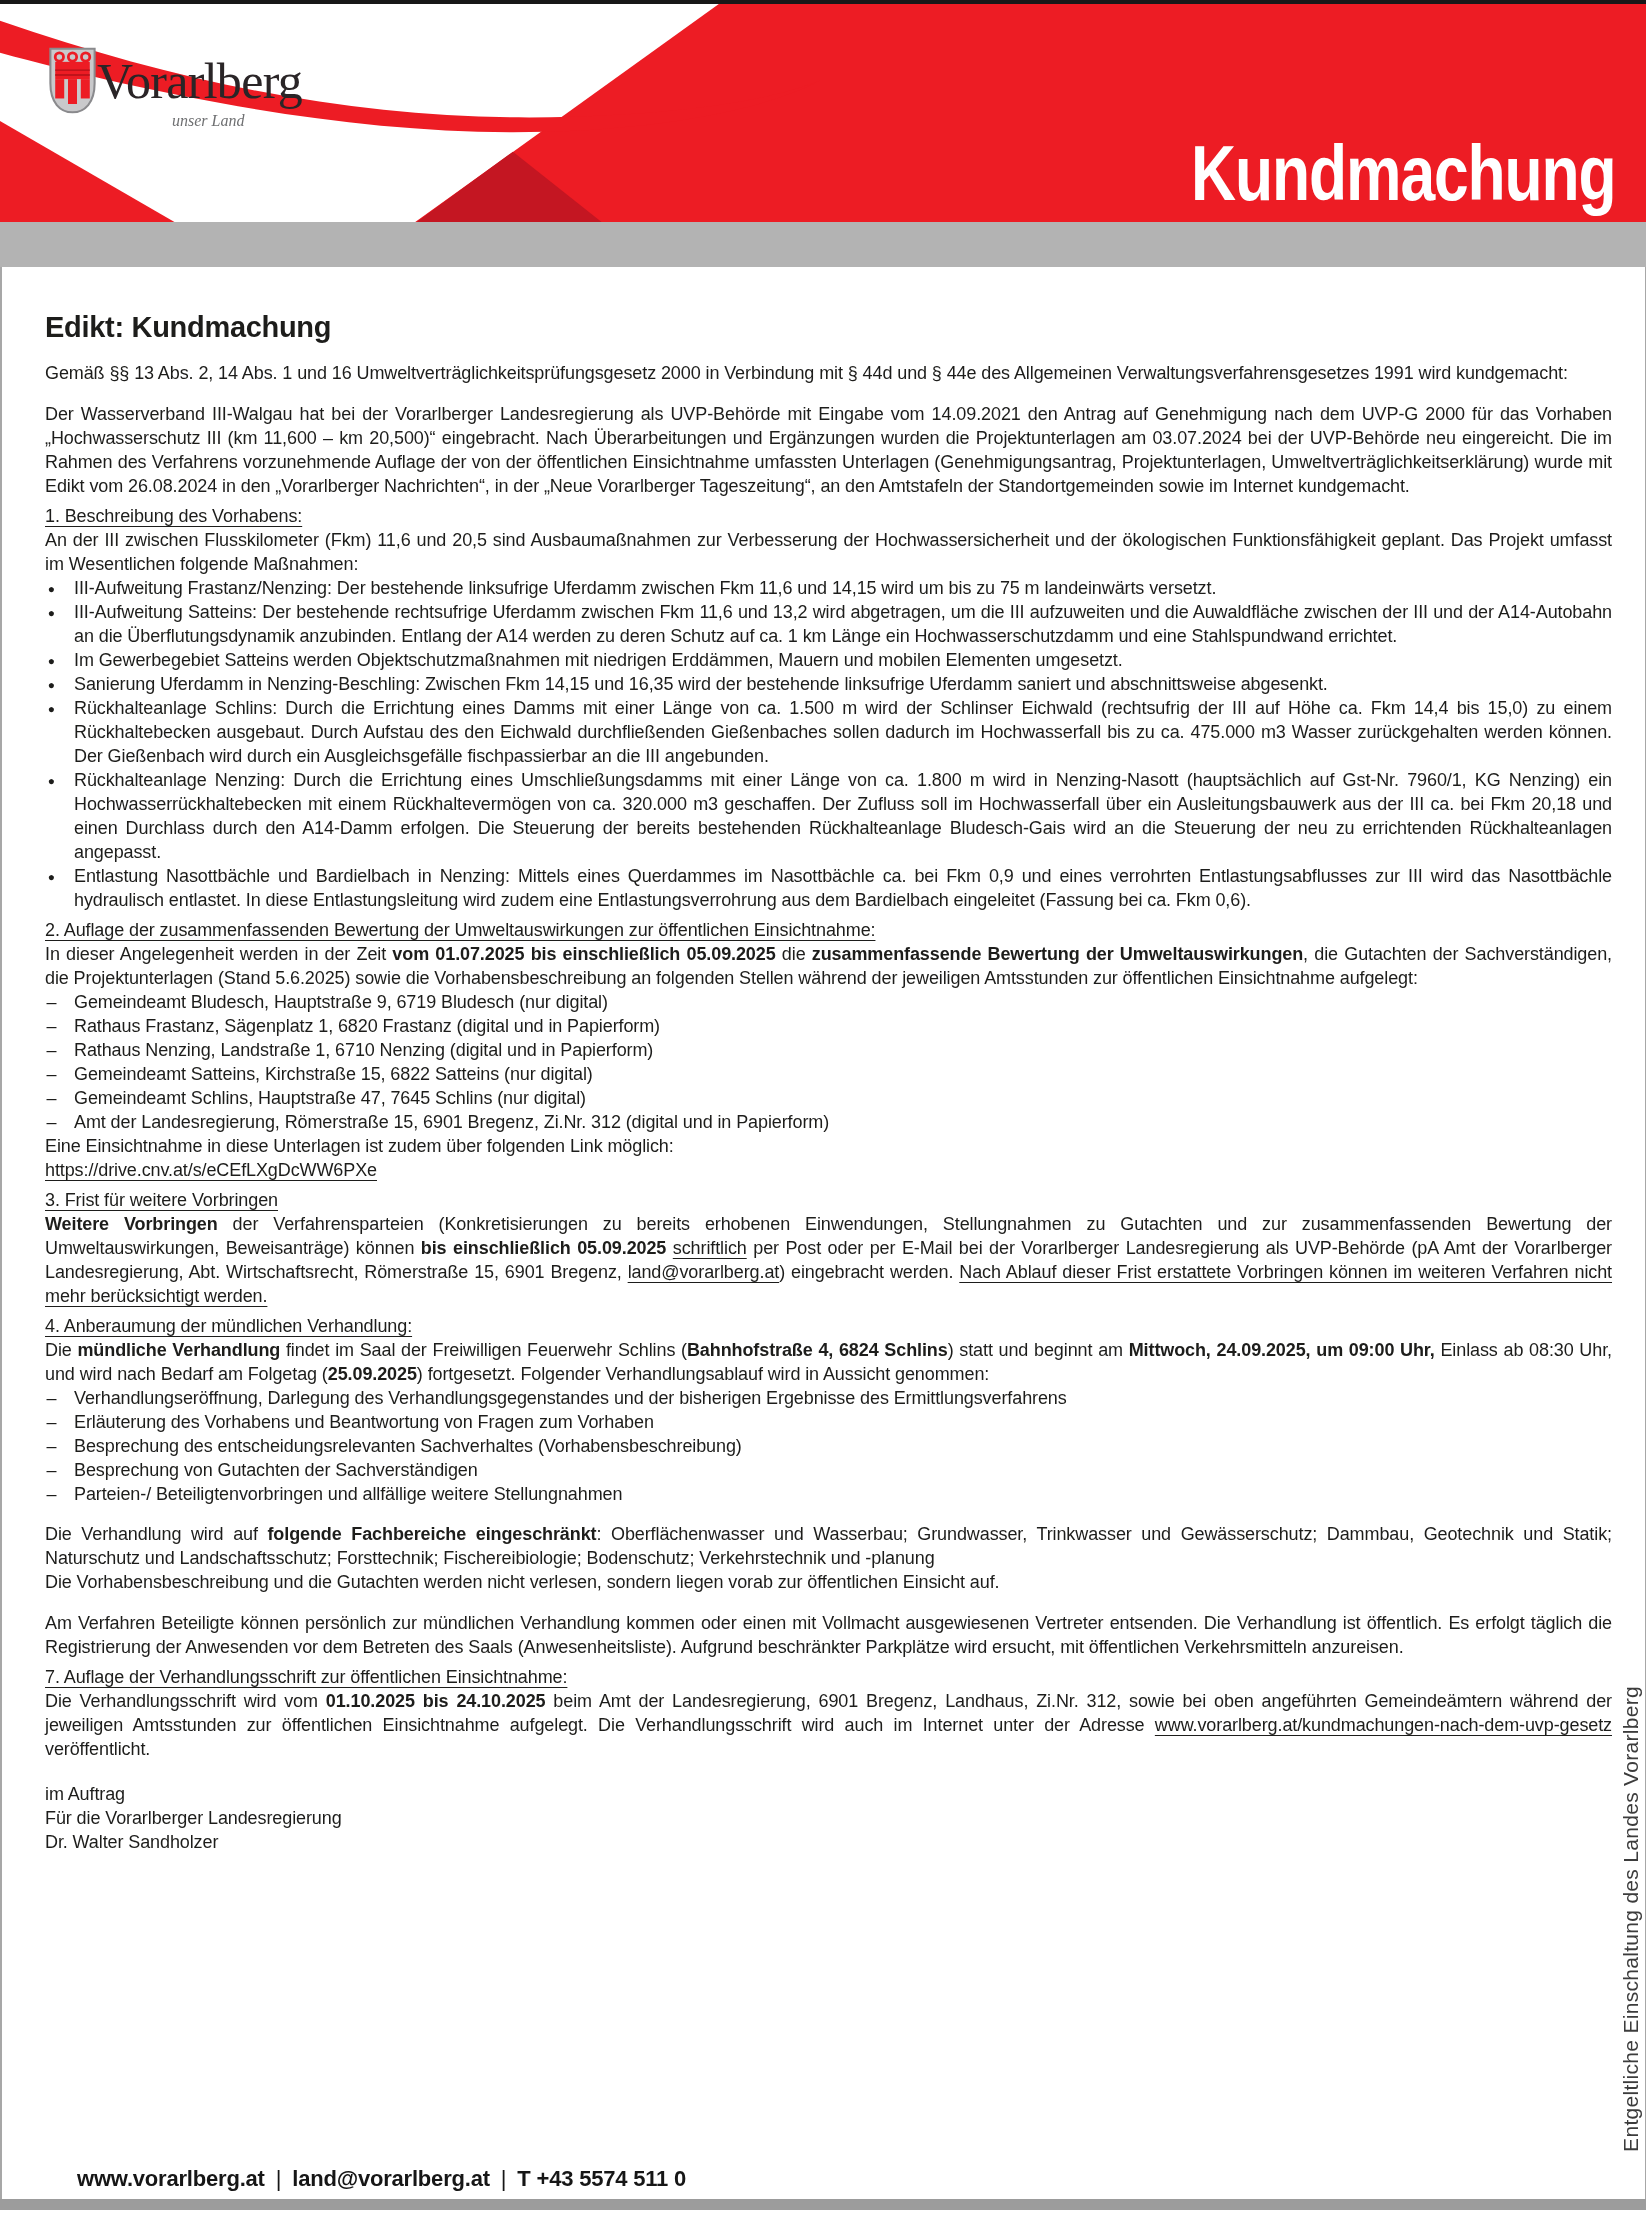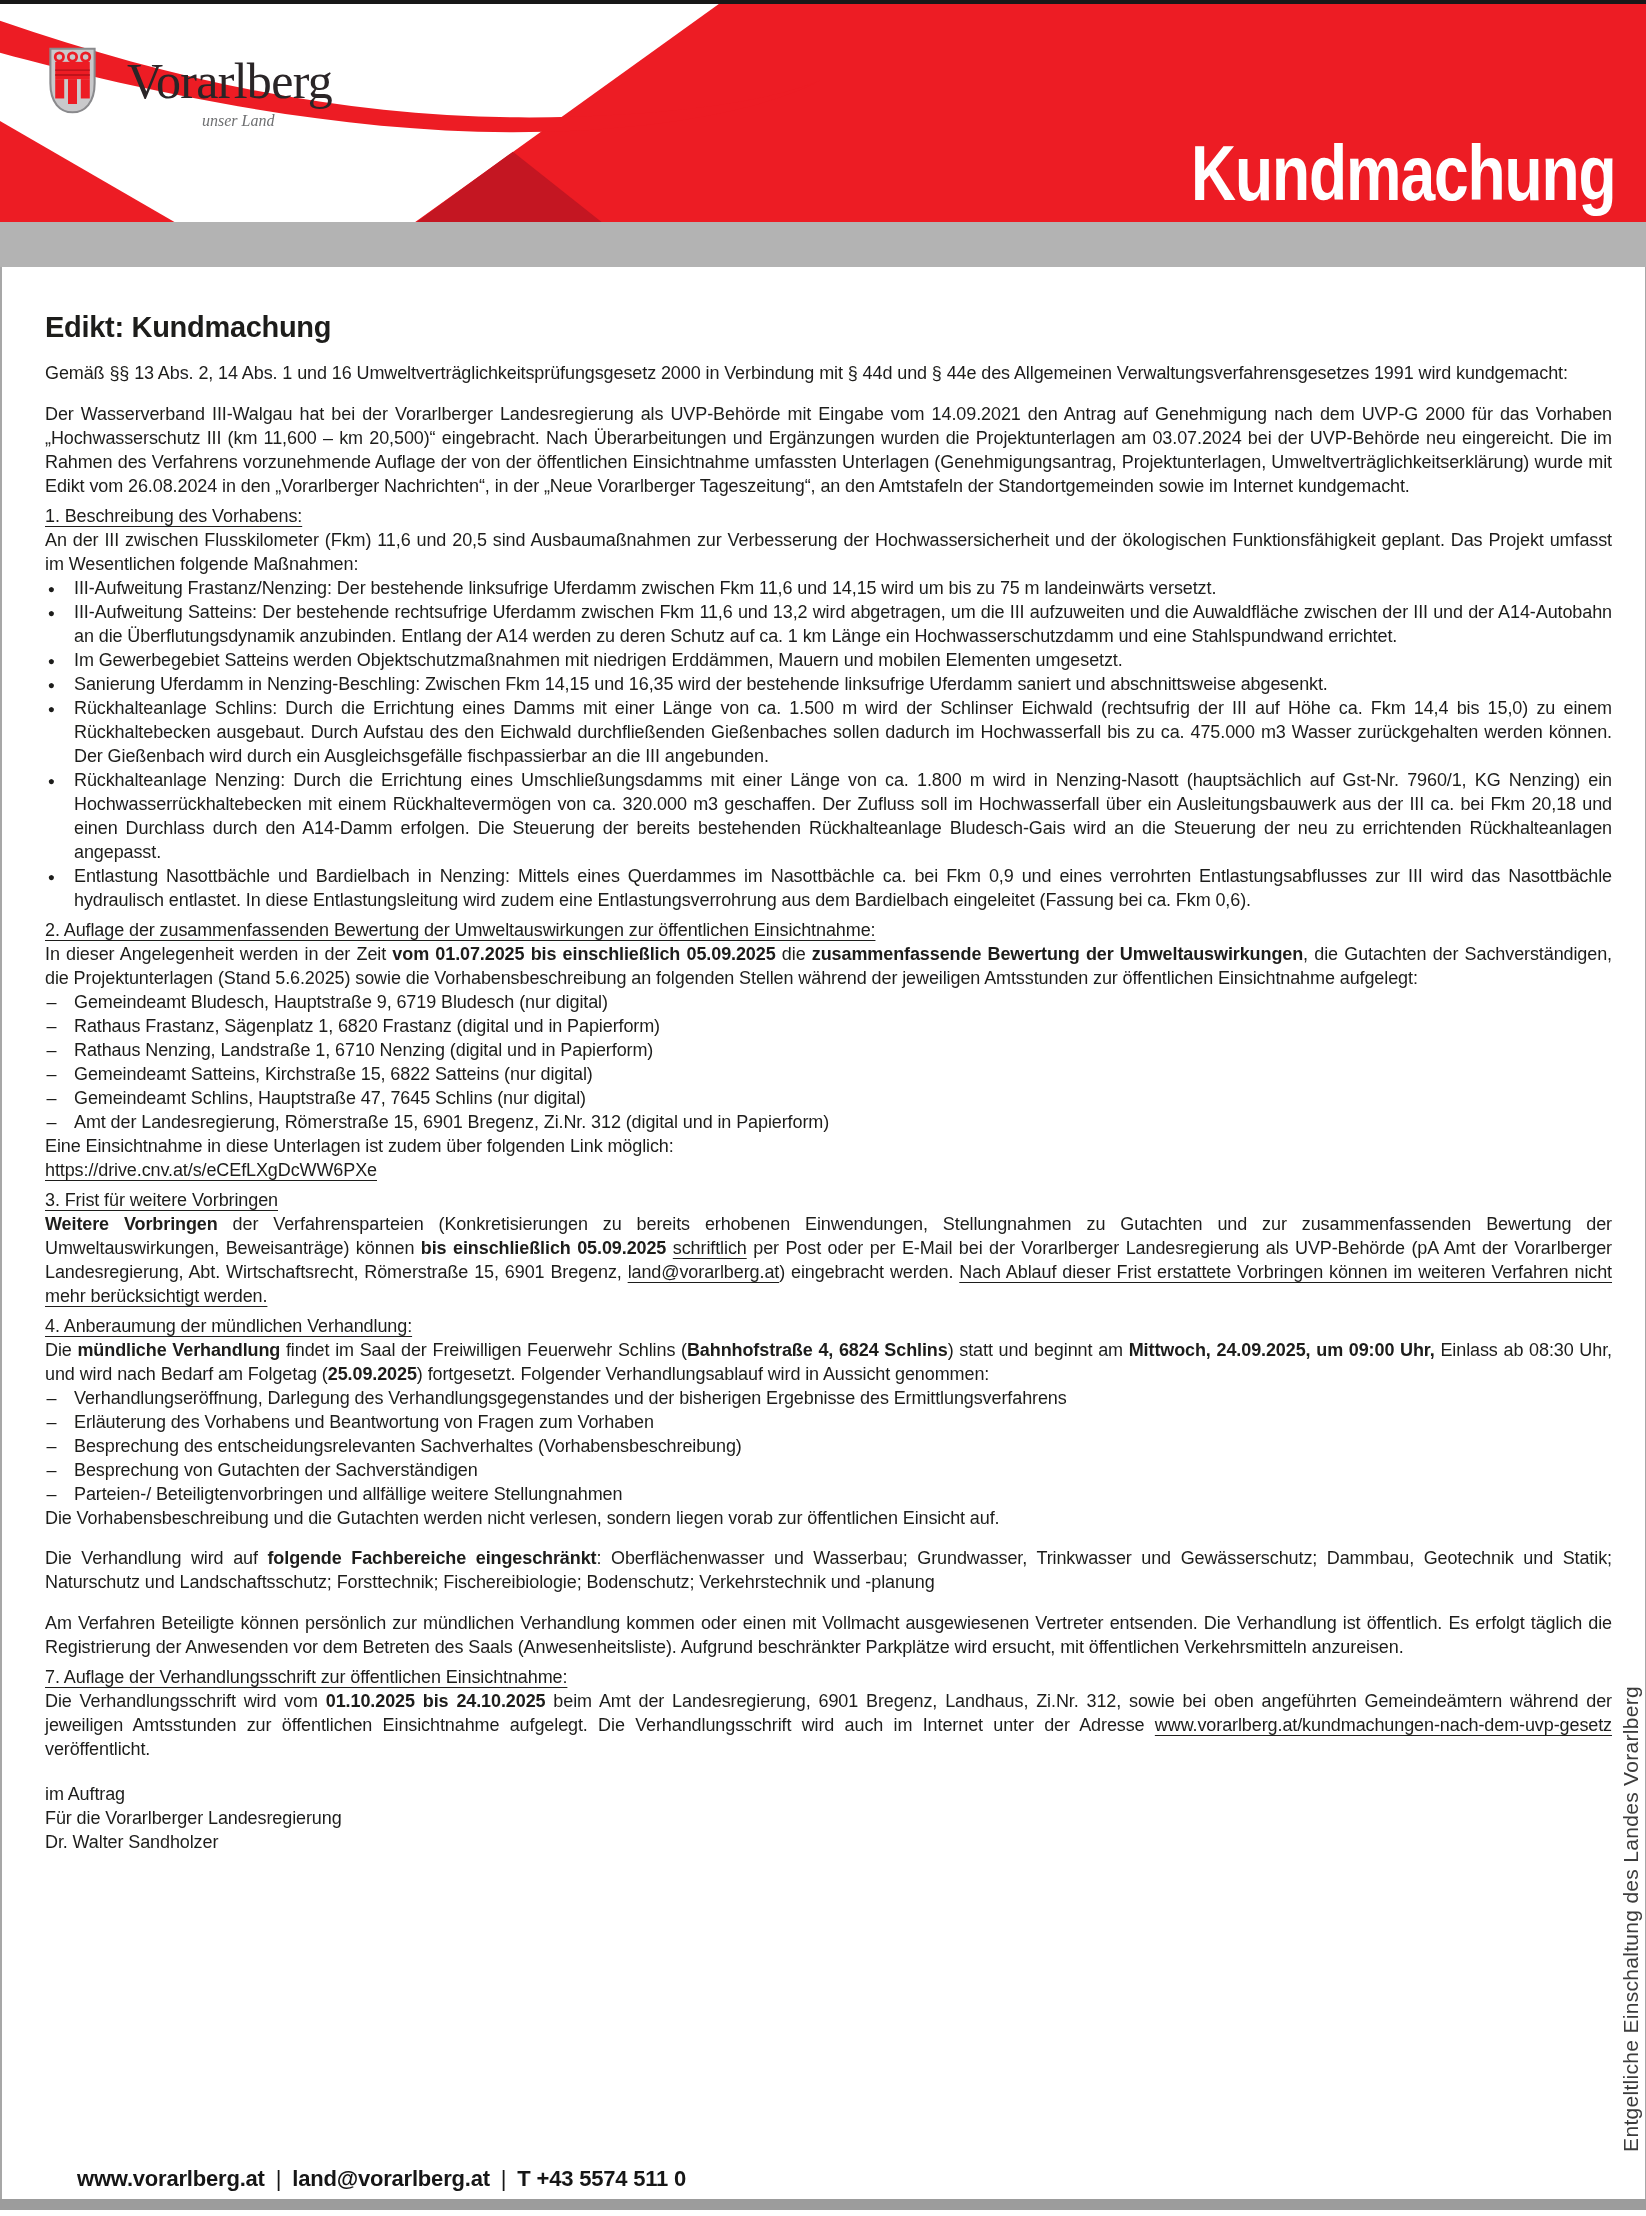--- a/index.html
+++ b/index.html
@@ -2,21 +2,21 @@
 <html lang="de" style="font-size:11px"><head>
 <meta charset="utf-8">
 <style>
   html,body{margin:0;padding:0;background:#e9e9e9;}
   .page{position:relative;width:1647px;height:2216px;background:#ffffff;overflow:hidden;
         font-family:"Liberation Sans",sans-serif;color:#1d1d1b;}
   
   .topline{position:absolute;top:0;left:0;width:100%;height:3.5px;background:#181818;}
   .header{position:absolute;top:3.5px;left:0;width:100%;height:218px;overflow:hidden;}
   .header svg.decor{position:absolute;top:0;left:0;width:100%;height:100%;}
-  .brand{position:absolute;left:49px;top:43px;display:flex;gap:31px;align-items:flex-start;}
+  .brand{position:absolute;left:49px;top:43px;display:flex;gap:1px;align-items:flex-start;}
   .wordmark{font-family:"Liberation Serif",serif;font-size:50px;line-height:1;color:#2a2527;margin-top:9.8px;letter-spacing:-0.7px;}
   .tagline{font-family:"Liberation Serif",serif;font-style:italic;font-size:16px;color:#6f7072;margin-top:5.6px;padding-left:75px;}
   .big-title{position:absolute;right:31px;bottom:9.8px;color:#ffffff;font-weight:bold;font-size:78px;
              line-height:1;letter-spacing:-1.4px;transform:scaleX(0.8);transform-origin:bottom right;}
   .graybar{position:absolute;top:222px;left:0;width:100%;height:45px;background:#b3b3b3;}
   
   .edge{position:absolute;top:267px;bottom:5.6px;width:2.1px;background:#a7a7a7;}
   .edge.l{left:0;} .edge.r{right:0;}
   .content{position:absolute;top:284px;left:0;width:100%;box-sizing:border-box;padding:24px 35px 0 45px;}
   .doc-title{font-size:29px;font-weight:bold;line-height:1.15;margin:2.8px 0 16.7px 0;letter-spacing:-0.3px;}
@@ -114,22 +114,22 @@
         <p class="paragraph tight"><span class="b">Weitere Vorbringen</span><span> der Verfahrensparteien (Konkretisierungen zu bereits erhobenen Einwendungen, Stellungnahmen zu Gutachten und zur zusammenfassenden Bewertung der Umweltauswirkungen, Beweisanträge) können </span><span class="b">bis einschließlich 05.09.2025</span><span> </span><span class="u">schriftlich</span><span> per Post oder per E-Mail bei der Vorarlberger Landesregierung als UVP-Behörde (pA Amt der Vorarlberger Landesregierung, Abt. Wirtschaftsrecht, Römerstraße 15, 6901 Bregenz, </span><a href="#" class="lnk u">land@vorarlberg.at</a><span>) eingebracht werden. </span><span class="u">Nach Ablauf dieser Frist erstattete Vorbringen können im weiteren Verfahren nicht mehr berücksichtigt werden.</span></p>
         <div class="sec-heading"><span class="hu">4. Anberaumung der mündlichen Verhandlung:</span></div>
         <p class="paragraph tight"><span>Die </span><span class="b">mündliche Verhandlung</span><span> findet im Saal der Freiwilligen Feuerwehr Schlins (</span><span class="b">Bahnhofstraße 4, 6824 Schlins</span><span>) statt und beginnt am </span><span class="b">Mittwoch, 24.09.2025, um 09:00 Uhr,</span><span> Einlass ab 08:30 Uhr, und wird nach Bedarf am Folgetag (</span><span class="b">25.09.2025</span><span>) fortgesetzt. Folgender Verhandlungsablauf wird in Aussicht genommen:</span></p>
         <ul class="dashes">
           <li>Verhandlungseröffnung, Darlegung des Verhandlungsgegenstandes und der bisherigen Ergebnisse des Ermittlungsverfahrens</li>
           <li>Erläuterung des Vorhabens und Beantwortung von Fragen zum Vorhaben</li>
           <li>Besprechung des entscheidungsrelevanten Sachverhaltes (Vorhabensbeschreibung)</li>
           <li>Besprechung von Gutachten der Sachverständigen</li>
           <li>Parteien-/ Beteiligtenvorbringen und allfällige weitere Stellungnahmen</li>
         </ul>
+        <p class="paragraph"><span>Die Verhandlung wird auf </span><span class="b">folgende Fachbereiche eingeschränkt</span><span>: Oberflächenwasser und Wasserbau; Grundwasser, Trinkwasser und Gewässerschutz; Dammbau, Geotechnik und Statik; Naturschutz und Landschaftsschutz; Forsttechnik; Fischereibiologie; Bodenschutz; Verkehrstechnik und -planung</span></p>
         <p class="paragraph tight"><span>Die Vorhabensbeschreibung und die Gutachten werden nicht verlesen, sondern liegen vorab zur öffentlichen Einsicht auf.</span></p>
-        <p class="paragraph"><span>Die Verhandlung wird auf </span><span class="b">folgende Fachbereiche eingeschränkt</span><span>: Oberflächenwasser und Wasserbau; Grundwasser, Trinkwasser und Gewässerschutz; Dammbau, Geotechnik und Statik; Naturschutz und Landschaftsschutz; Forsttechnik; Fischereibiologie; Bodenschutz; Verkehrstechnik und -planung</span></p>
         <p class="paragraph"><span>Am Verfahren Beteiligte können persönlich zur mündlichen Verhandlung kommen oder einen mit Vollmacht ausgewiesenen Vertreter entsenden. Die Verhandlung ist öffentlich. Es erfolgt täglich die Registrierung der Anwesenden vor dem Betreten des Saals (Anwesenheitsliste). Aufgrund beschränkter Parkplätze wird ersucht, mit öffentlichen Verkehrsmitteln anzureisen.</span></p>
         <div class="sec-heading"><span class="hu">7. Auflage der Verhandlungsschrift zur öffentlichen Einsichtnahme:</span></div>
         <p class="paragraph tight"><span>Die Verhandlungsschrift wird vom </span><span class="b">01.10.2025 bis 24.10.2025</span><span> beim Amt der Landesregierung, 6901 Bregenz, Landhaus, Zi.Nr. 312, sowie bei oben angeführten Gemeindeämtern während der jeweiligen Amtsstunden zur öffentlichen Einsichtnahme aufgelegt. Die Verhandlungsschrift wird auch im Internet unter der Adresse </span><a href="#" class="lnk u">www.vorarlberg.at/kundmachungen-nach-dem-uvp-gesetz</a><span> veröffentlicht.</span></p>
         <div class="sig">
           <div>im Auftrag</div>
           <div>Für die Vorarlberger Landesregierung</div>
           <div>Dr. Walter Sandholzer</div>
         </div>
       </div>
   </div>

